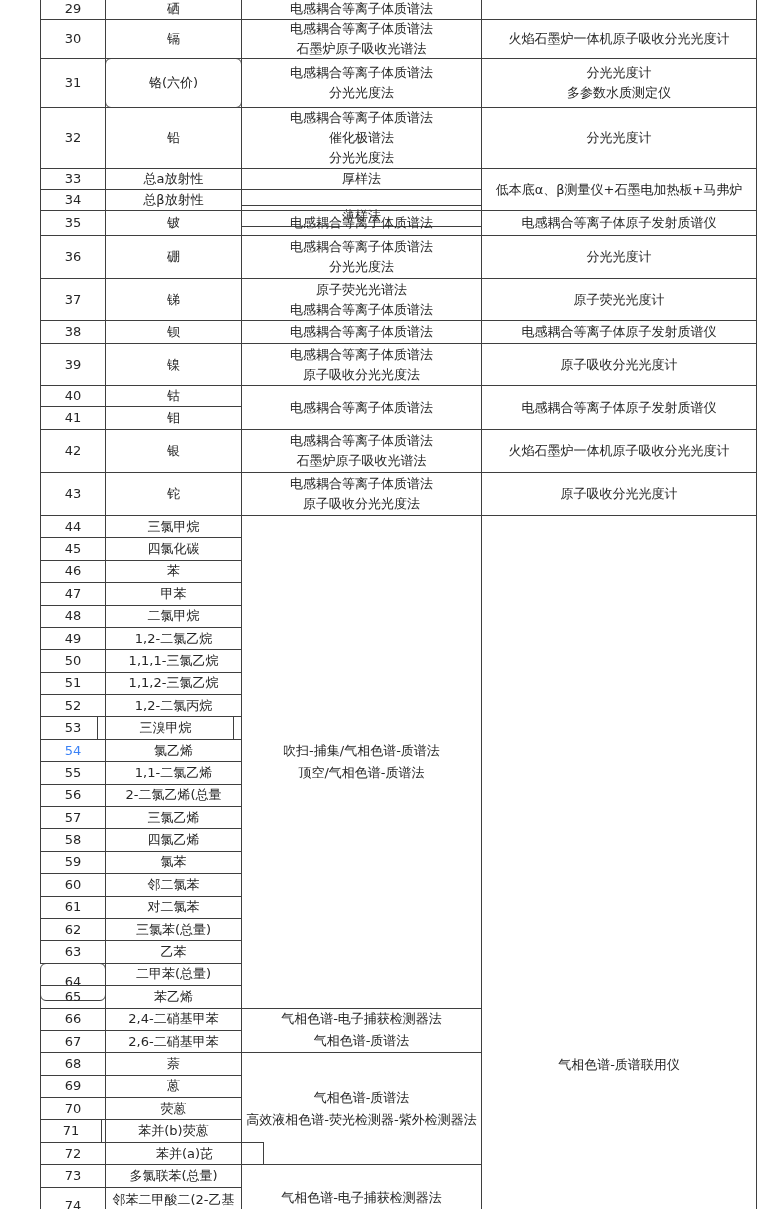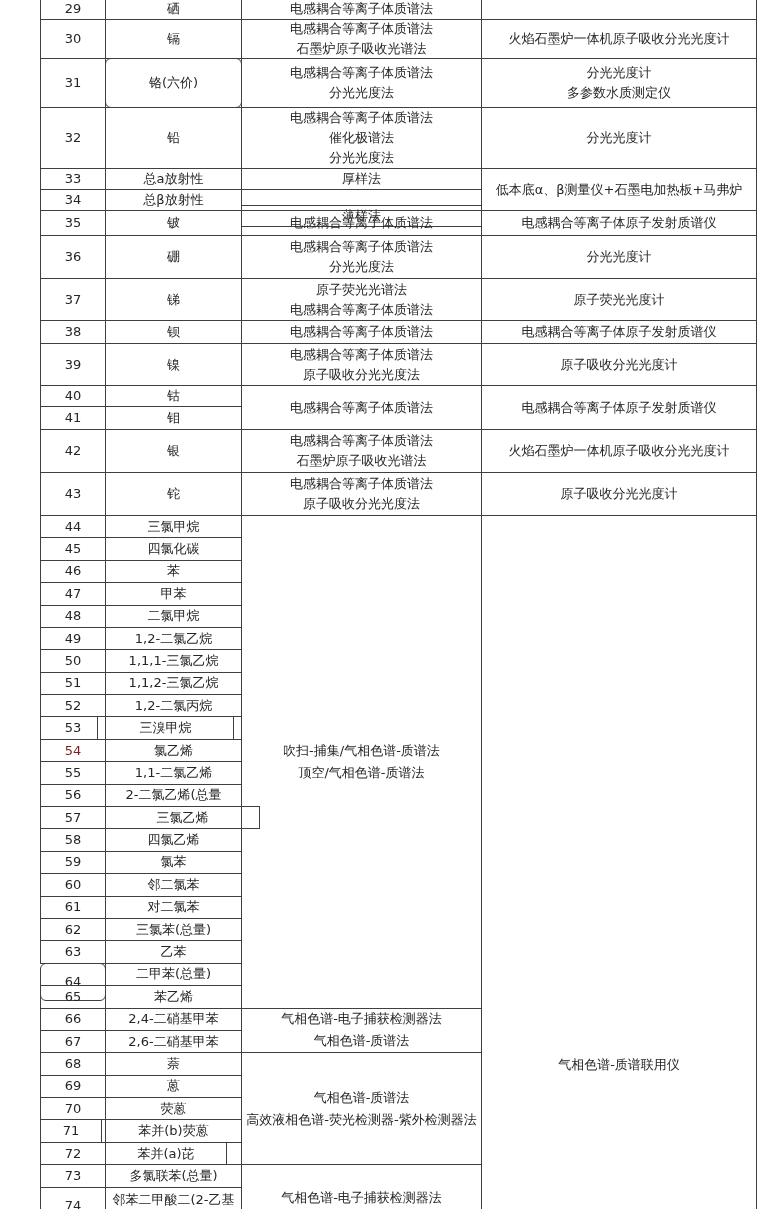--- a/index.html
+++ b/index.html
@@ -178,41 +178,41 @@
     <div class="cell" style="left: 105px; top: 694.096px; width: 137px; height: 23.387px; border-color: rgb(63, 63, 63);">
       <div class="line" style="color: rgb(38, 38, 38);">1,2-二氯丙烷</div>
     </div>
     <div class="cell num" style="left: 40px; top: 716.483px; width: 66px; height: 23.387px; border-color: rgb(63, 63, 63);">
       <div class="line" style="color: rgb(38, 38, 38);">53</div>
     </div>
     <div class="cell" style="left: 97px; top: 716.483px; width: 137px; height: 23.387px; border-color: rgb(63, 63, 63);">
       <div class="line" style="color: rgb(38, 38, 38);">三溴甲烷</div>
     </div>
     <div class="cell num" style="left: 40px; top: 738.87px; width: 66px; height: 23.387px; border-color: rgb(63, 63, 63);">
-      <div class="line" style="color: #7f1d1d;">54</div>
+      <div class="line" style="color: #3b82f6;">54</div>
     </div>
     <div class="cell" style="left: 105px; top: 738.87px; width: 137px; height: 23.387px; border-color: rgb(63, 63, 63);">
       <div class="line" style="color: rgb(38, 38, 38);">氯乙烯</div>
     </div>
     <div class="cell num" style="left: 40px; top: 761.257px; width: 66px; height: 23.387px; border-color: rgb(63, 63, 63);">
       <div class="line" style="color: rgb(38, 38, 38);">55</div>
     </div>
     <div class="cell" style="left: 105px; top: 761.257px; width: 137px; height: 23.387px; border-color: rgb(63, 63, 63);">
       <div class="line" style="color: rgb(38, 38, 38);">1,1-二氯乙烯</div>
     </div>
     <div class="cell num" style="left: 40px; top: 783.644px; width: 66px; height: 23.387px; border-color: rgb(63, 63, 63);">
       <div class="line" style="color: rgb(38, 38, 38);">56</div>
     </div>
     <div class="cell" style="left: 105px; top: 783.644px; width: 137px; height: 23.387px; border-color: rgb(63, 63, 63);">
       <div class="line" style="color: rgb(38, 38, 38);">2-二氯乙烯(总量</div>
     </div>
     <div class="cell num" style="left: 40px; top: 806.031px; width: 66px; height: 23.387px; border-color: rgb(63, 63, 63);">
       <div class="line" style="color: rgb(38, 38, 38);">57</div>
     </div>
-    <div class="cell" style="left: 105px; top: 806.031px; width: 155px; height: 23.387px; border-color: rgb(63, 63, 63);">
+    <div class="cell" style="left: 105px; top: 806.031px; width: 137px; height: 23.387px; border-color: rgb(63, 63, 63);">
       <div class="line" style="color: rgb(38, 38, 38);">三氯乙烯</div>
     </div>
     <div class="cell num" style="left: 40px; top: 828.418px; width: 66px; height: 23.387px; border-color: rgb(63, 63, 63);">
       <div class="line" style="color: rgb(38, 38, 38);">58</div>
     </div>
     <div class="cell" style="left: 105px; top: 828.418px; width: 137px; height: 23.387px; border-color: rgb(63, 63, 63);">
       <div class="line" style="color: rgb(38, 38, 38);">四氯乙烯</div>
     </div>
     <div class="cell num" style="left: 40px; top: 850.805px; width: 66px; height: 23.387px; border-color: rgb(63, 63, 63);">
       <div class="line" style="color: rgb(38, 38, 38);">59</div>
@@ -288,21 +288,21 @@
     </div>
     <div class="cell num" style="left: 40px; top: 1119.45px; width: 62px; height: 23.387px; border-color: rgb(63, 63, 63);">
       <div class="line" style="color: rgb(38, 38, 38);">71</div>
     </div>
     <div class="cell" style="left: 105px; top: 1119.45px; width: 137px; height: 23.387px; border-color: rgb(63, 63, 63);">
       <div class="line" style="color: rgb(38, 38, 38);">苯并(b)荧蒽</div>
     </div>
     <div class="cell num" style="left: 40px; top: 1141.84px; width: 66px; height: 23.387px; border-color: rgb(63, 63, 63);">
       <div class="line" style="color: rgb(38, 38, 38);">72</div>
     </div>
-    <div class="cell" style="left: 105px; top: 1141.84px; width: 122px; height: 23.387px; border-color: rgb(63, 63, 63);">
+    <div class="cell" style="left: 105px; top: 1141.84px; width: 159px; height: 23.387px; border-color: rgb(63, 63, 63);">
       <div class="line" style="color: rgb(38, 38, 38);">苯并(a)芘</div>
     </div>
     <div class="cell num" style="left: 40px; top: 1164.22px; width: 66px; height: 23.387px; border-color: rgb(63, 63, 63);">
       <div class="line" style="color: rgb(38, 38, 38);">73</div>
     </div>
     <div class="cell" style="left: 105px; top: 1164.22px; width: 137px; height: 23.387px; border-color: rgb(63, 63, 63);">
       <div class="line" style="color: rgb(38, 38, 38);">多氯联苯(总量)</div>
     </div>
     <div class="cell num" style="left: 40px; top: 1186.61px; width: 66px; height: 26.39px; border-color: rgb(63, 63, 63); justify-content: flex-start;">
       <div class="line" style="color: rgb(38, 38, 38); margin-top: 8px;">74</div>

